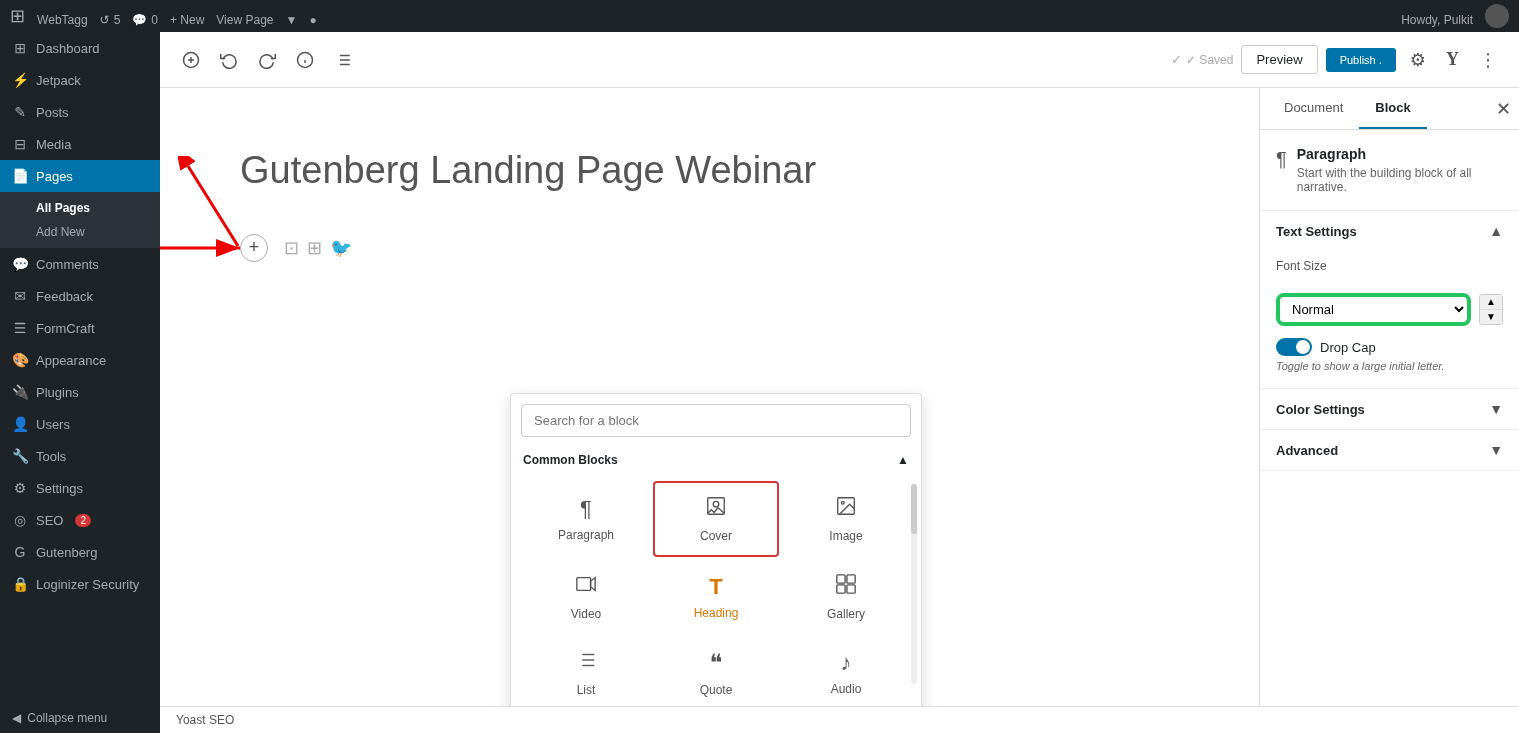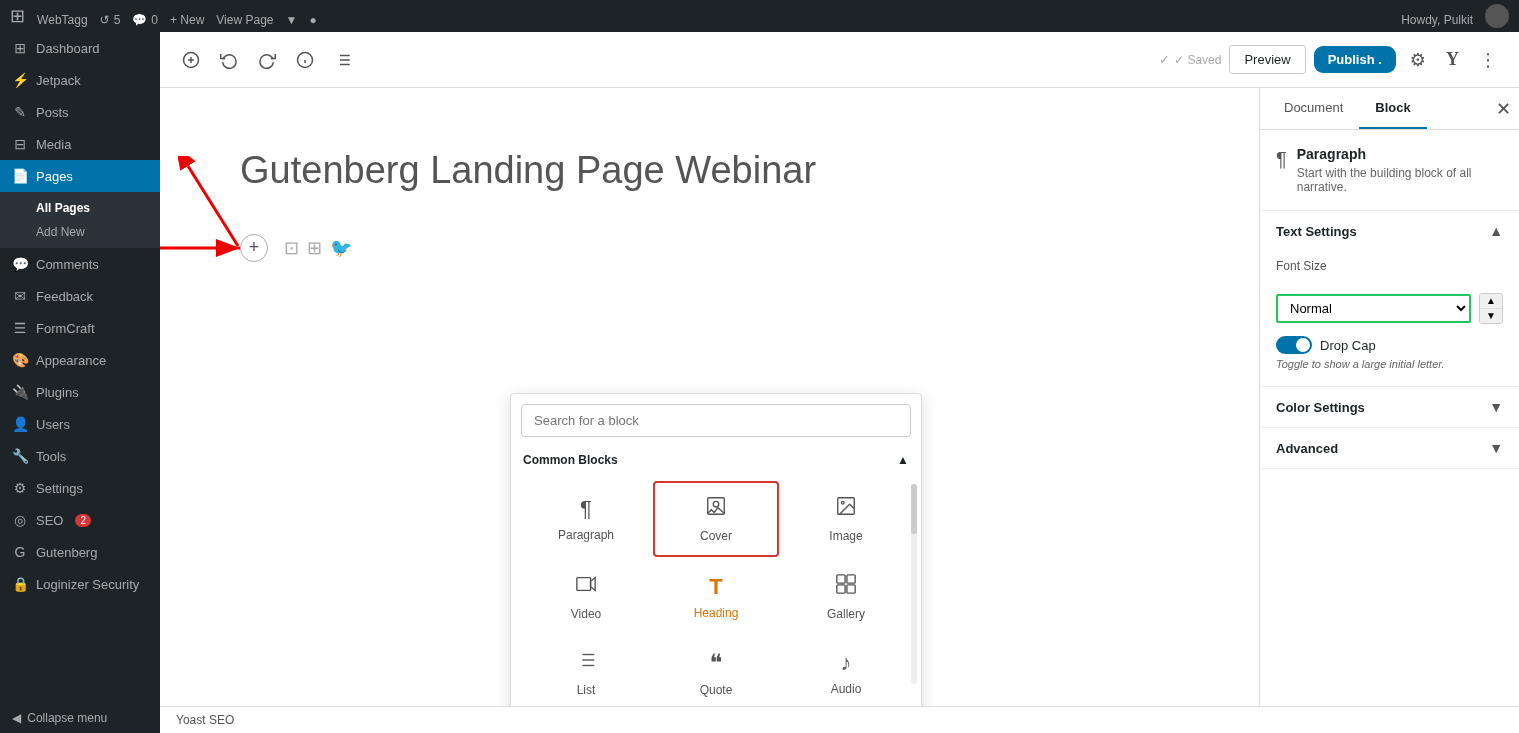--- a/index.html
+++ b/index.html
@@ -64,21 +64,21 @@
       background: none; border: none; cursor: pointer; padding: 6px;
       border-radius: 4px; color: #555; font-size: 16px; display: flex; align-items: center;
     }
     .saved-status { color: #aaa; font-size: 13px; display: flex; align-items: center; gap: 4px; }
     .btn-preview {
       border: 1px solid #ccc; background: #fff; padding: 6px 14px; border-radius: 3px;
       cursor: pointer; font-size: 13px; color: #1d2327;
     }
     .btn-publish {
       background: #0073aa; color: #fff; border: none; padding: 6px 14px;
-      border-radius: 9px; cursor: pointer; font-size: 13px; font-weight: 700;
+      border-radius: 3px; cursor: pointer; font-size: 11px; font-weight: 400;
     }
     .toolbar-icon-btn {
       background: none; border: none; cursor: pointer; padding: 6px;
       border-radius: 4px; color: #555; font-size: 18px;
     }
 
     
     #editor-main { display: flex; flex: 1; overflow: hidden; }
 
     
@@ -157,21 +157,21 @@
       display: flex; justify-content: space-between; align-items: center;
       padding: 12px 16px; cursor: pointer;
     }
     .panel-section-title { font-size: 13px; font-weight: 600; color: #1d2327; }
     .panel-section-arrow { color: #555; font-size: 14px; }
     .panel-section-content { padding: 8px 16px 16px; }
 
     .font-size-row { display: flex; align-items: center; gap: 8px; margin-bottom: 12px; }
     .font-size-label { font-size: 12px; color: #555; margin-bottom: 20px; }
     .font-size-select {
-      border: 2px solid #22c55e; border-radius: 2px; padding: 4px 8px;
+      border: 4px solid #22c55e; border-radius: 8px; padding: 4px 8px;
       font-size: 13px; background: #fff; flex: 1;
     }
     .font-size-stepper {
       display: flex; flex-direction: column; border: 1px solid #ccc; border-radius: 3px; overflow: hidden;
     }
     .font-size-stepper button {
       background: #f0f0f1; border: none; cursor: pointer; padding: 2px 4px; font-size: 10px; line-height: 1;
     }
 
     .drop-cap-row { display: flex; align-items: center; gap: 8px; margin-bottom: 4px; }

